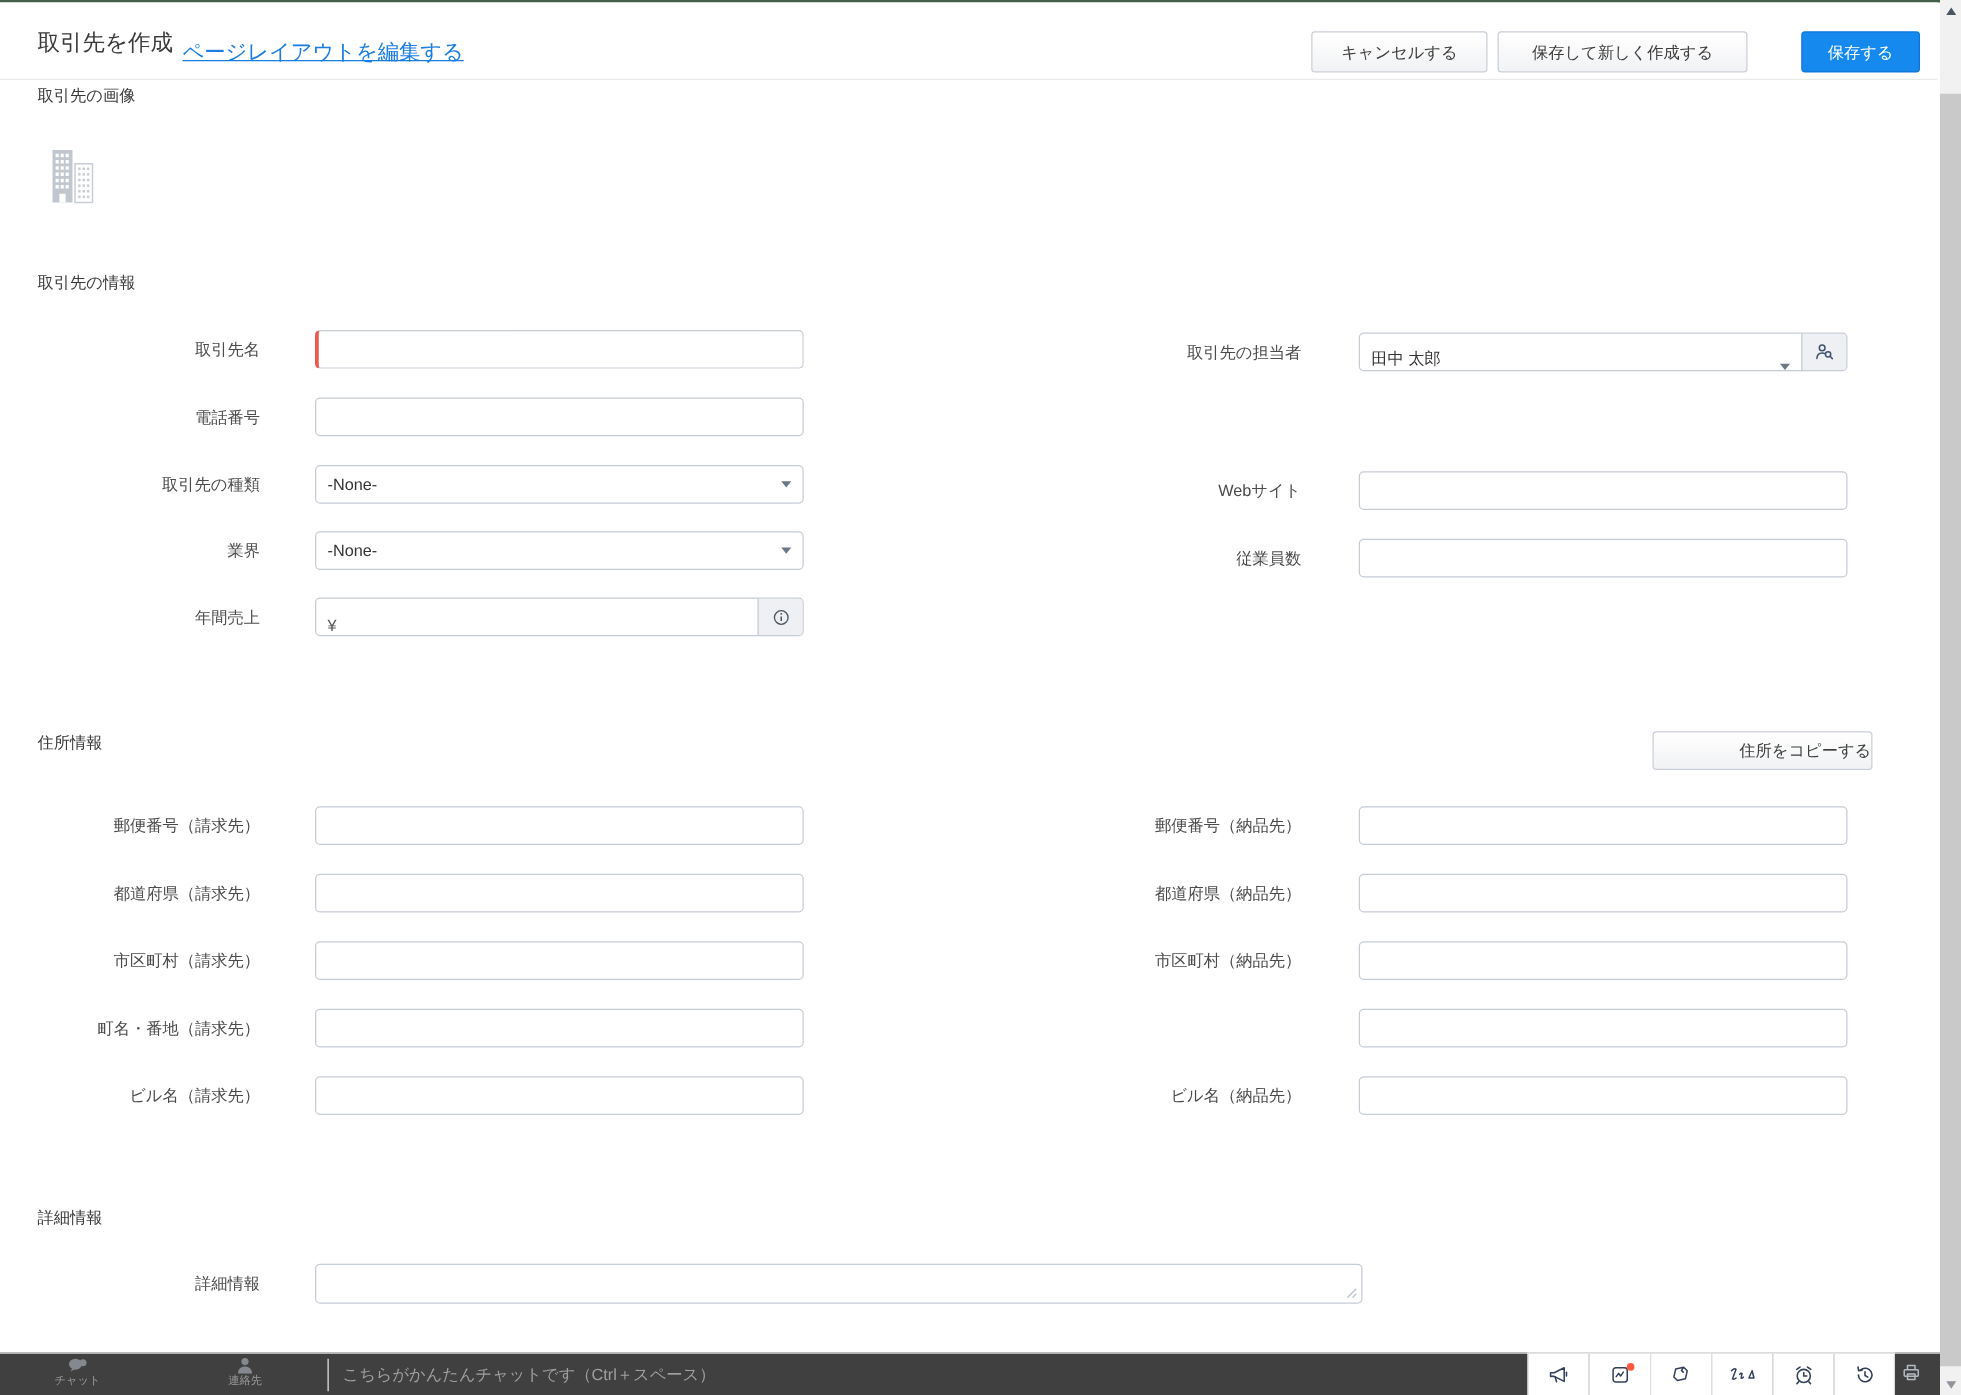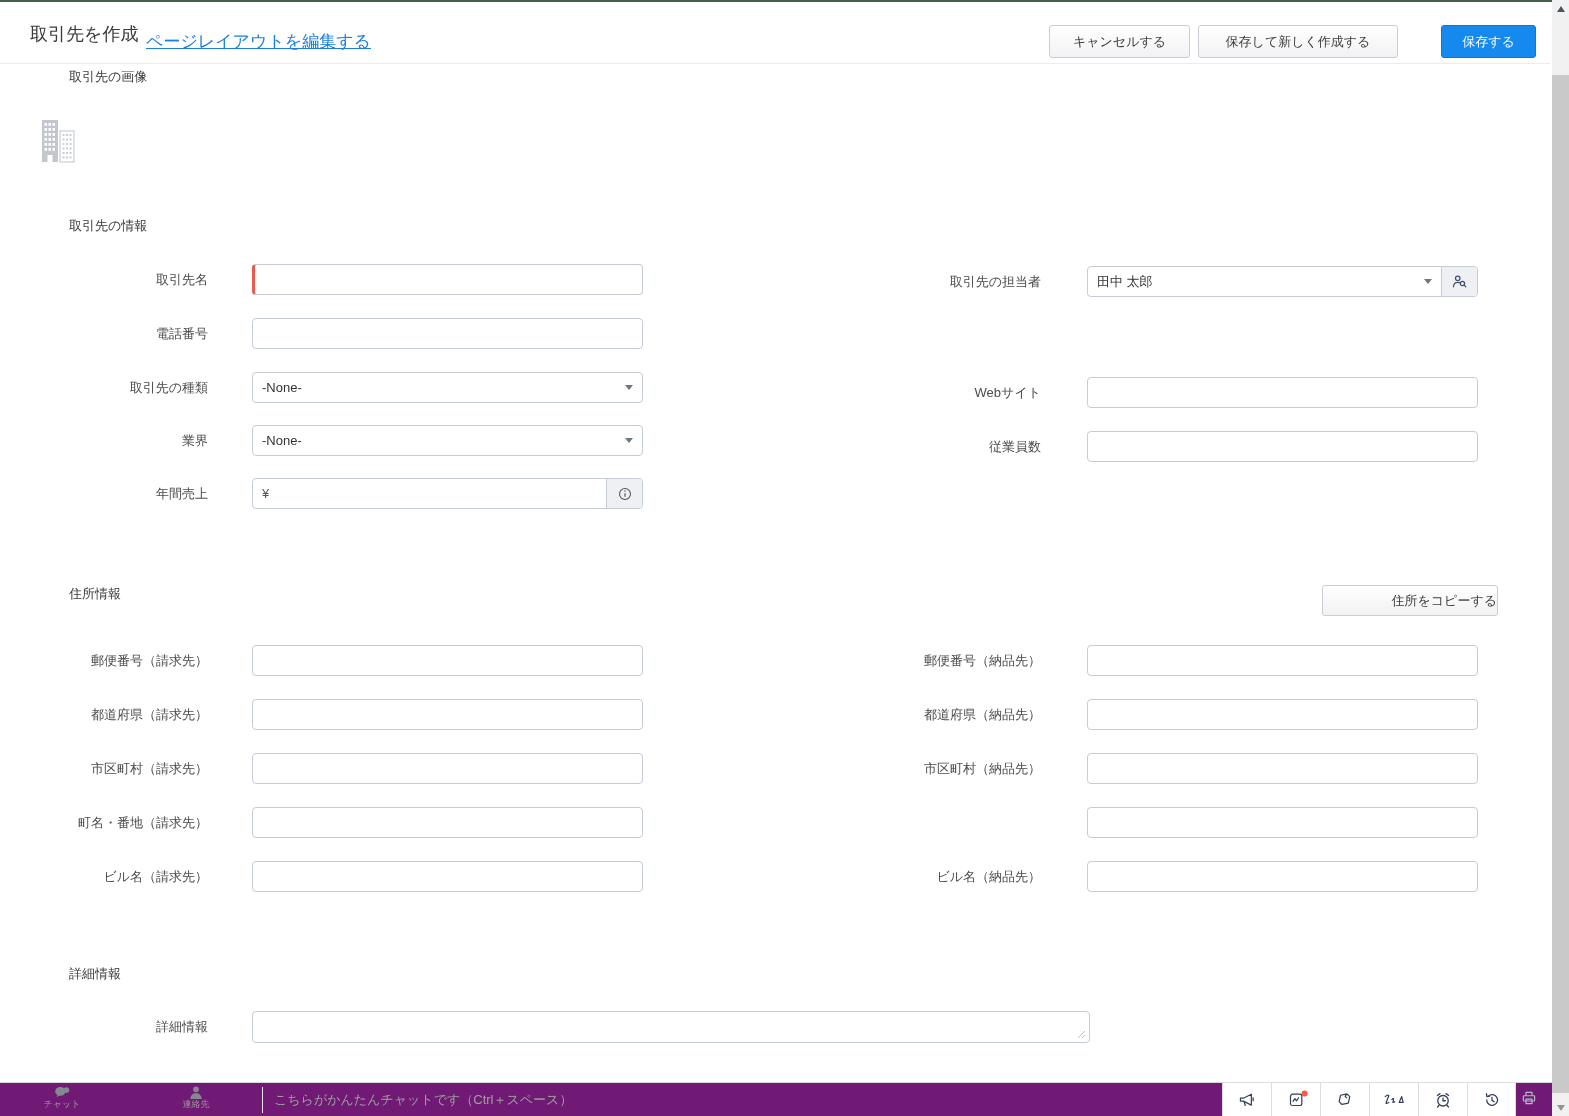--- a/index.html
+++ b/index.html
@@ -14,55 +14,55 @@
   .layout-link { position:absolute; left:146px; top:28px; font-size:17px; color:#1a7de0; text-decoration:underline; cursor:pointer; }
   .btn { position:absolute; top:23px; height:33px; border:1px solid #c9ced6; border-radius:3px;
          background:linear-gradient(#ffffff,#f1f2f4); font-size:13px; color:#3c3c3c; text-align:center;
          line-height:31px; cursor:pointer; }
   .btn.primary { background:#1589ee; border-color:#0e76d6; color:#fff; }
   .btn-cancel  { left:1049px; width:141px; }
   .btn-savenew { left:1198px; width:200px; }
   .btn-save    { left:1406px; width:95px;margin-left:35px; }
 
   
-  .sec-title { position:absolute; left:30px; font-size:13px; color:#3a3a3a;margin-left:39px; }
+  .sec-title { position:absolute; left:30px; font-size:13px; color:#3a3a3a; }
   .row { position:absolute; left:0; width:1550px; height:31px; }
   .lbl { position:absolute; font-size:13px; color:#4b4b4b; line-height:31px; text-align:right; white-space:nowrap; }
   .lbl.l { left:30px;  width:178px; }
   .lbl.r { left:800px; width:241px; }
   .inp { position:absolute; width:391px; height:31px; background:#fff; border:1px solid #c6ccd4; border-radius:4px;
          font-size:13px; color:#333; }
   .inp.l { left:252px; }
   .inp.r { left:1087px; }
   input.inp { padding:0 9px; outline:none; font-family:inherit; }
   .inp.required { border-left:3px solid #ea5a4f; }
   .selectbox { display:flex; align-items:center; padding:0 9px; cursor:pointer; }
   .selectbox .selval { flex:1; }
   .caret { width:0; height:0; border-left:4px solid transparent; border-right:4px solid transparent;
            border-top:5px solid #6b7785; margin-left:6px; }
   .composite { display:flex; align-items:stretch; padding:0; overflow:hidden; }
-  .composite .grow { flex:1; display:flex; align-items:center; padding:0 9px; }
+  .composite .grow { flex:1; display:flex; align-items:flex-end; padding:0 9px; }
   .composite input { border:none; outline:none; flex:1; font-size:13px; font-family:inherit; min-width:0; }
   .seg { width:36px; display:flex; align-items:center; justify-content:center;
          background:#eef0f3; border-left:1px solid #c6ccd4; cursor:pointer; }
   .prefix { color:#555; margin-right:6px; }
 
   .copy-btn { position:absolute; left:1322px; top:585px; width:176px; height:31px; border:1px solid #c9ced6;
               border-radius:3px; background:linear-gradient(#ffffff,#f1f2f4); font-size:13px; color:#3c3c3c;
               text-align:right; line-height:29px; cursor:pointer; }
 
   textarea.txt { position:absolute; left:252px; top:0; width:838px; height:32px; border:1px solid #c6ccd4;
                  border-radius:4px; resize:none; outline:none; font-family:inherit; font-size:13px; padding:4px 9px; }
   .resize-corner { position:absolute; left:1076px; top:18px; pointer-events:none; }
 
   
   .account-img { position:absolute; left:34px; top:118px; width:48px; height:46px; }
 
   
-  .bottombar { position:absolute; left:0; top:1082px; width:1569px; height:34px; background:#701a75; border-top:1px solid #d8d8d8; }
+  .bottombar { position:absolute; left:0; top:1082px; width:1569px; height:34px; background:#404040; border-top:1px solid #d8d8d8; }
   .chat-tab { position:absolute; top:3px; width:80px; text-align:center; cursor:pointer; }
   .chat-tab .tablabel { display:block; font-size:9px; color:#9b9b9b; margin-top:-1px; }
   .tab-chat { left:22px; } .tab-contacts { left:156px; }
   .vsep { position:absolute; left:262px; top:4px; width:1px; height:26px; background:#e3e3e3; }
   .chat-input { position:absolute; left:274px; top:0; width:940px; height:33px; line-height:33px;
                 font-size:13px; color:#a0a0a0; cursor:text; }
   .toolgroup { position:absolute; left:1222px; top:-1px; height:35px; display:flex; }
   .tcell { width:49px; height:35px; border:1px solid #dedede; border-right:none; background:#fff;
            display:flex; align-items:center; justify-content:center; cursor:pointer; }
   .tcell:last-child { border-right:1px solid #dedede; }

